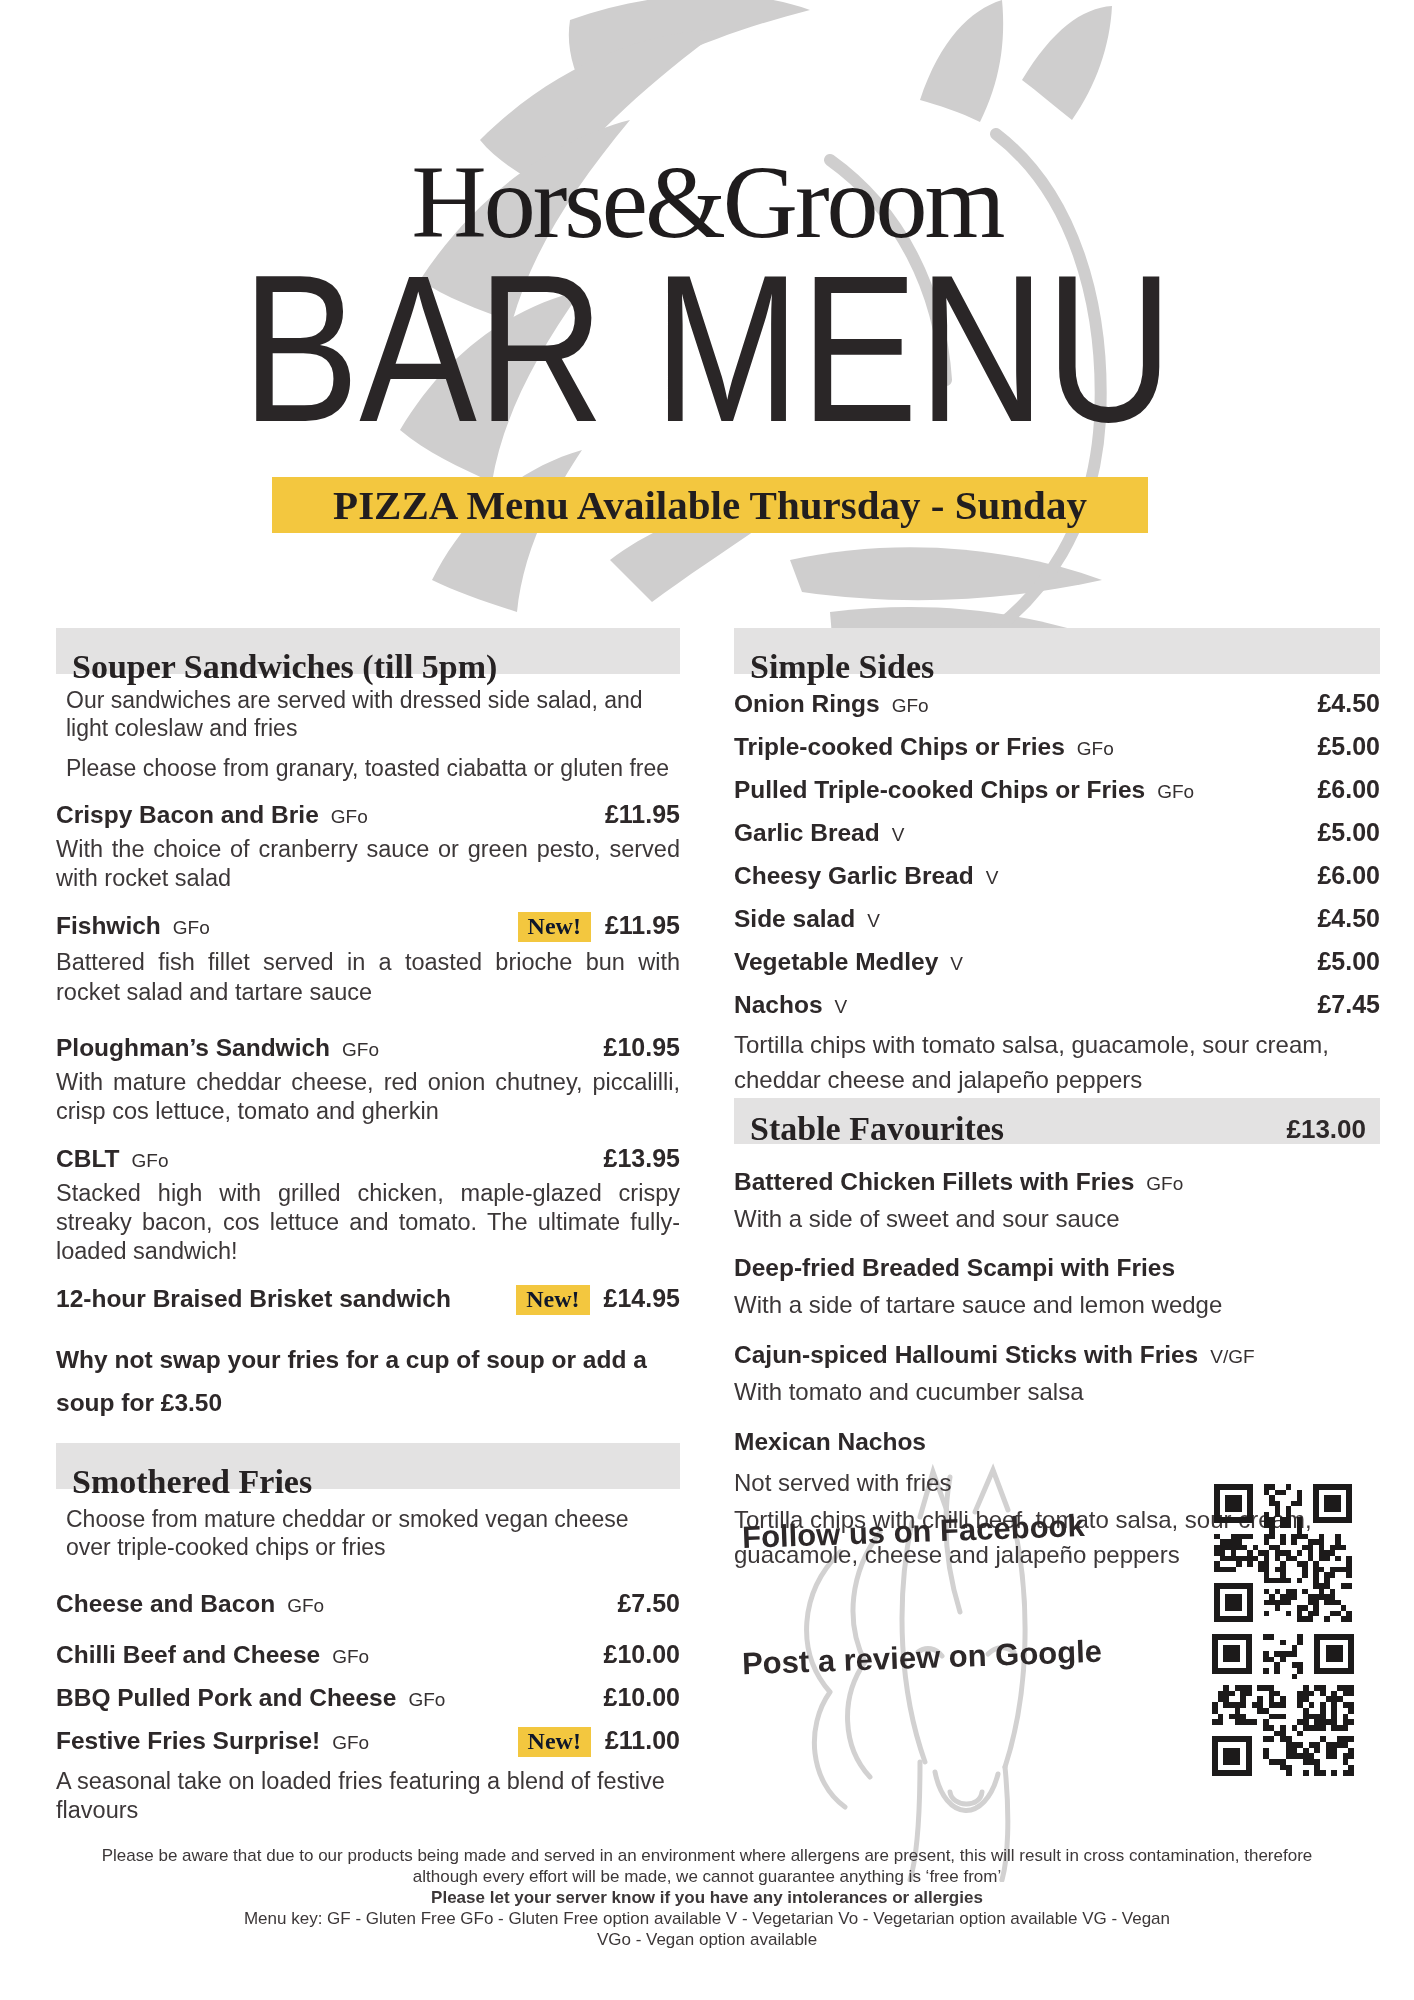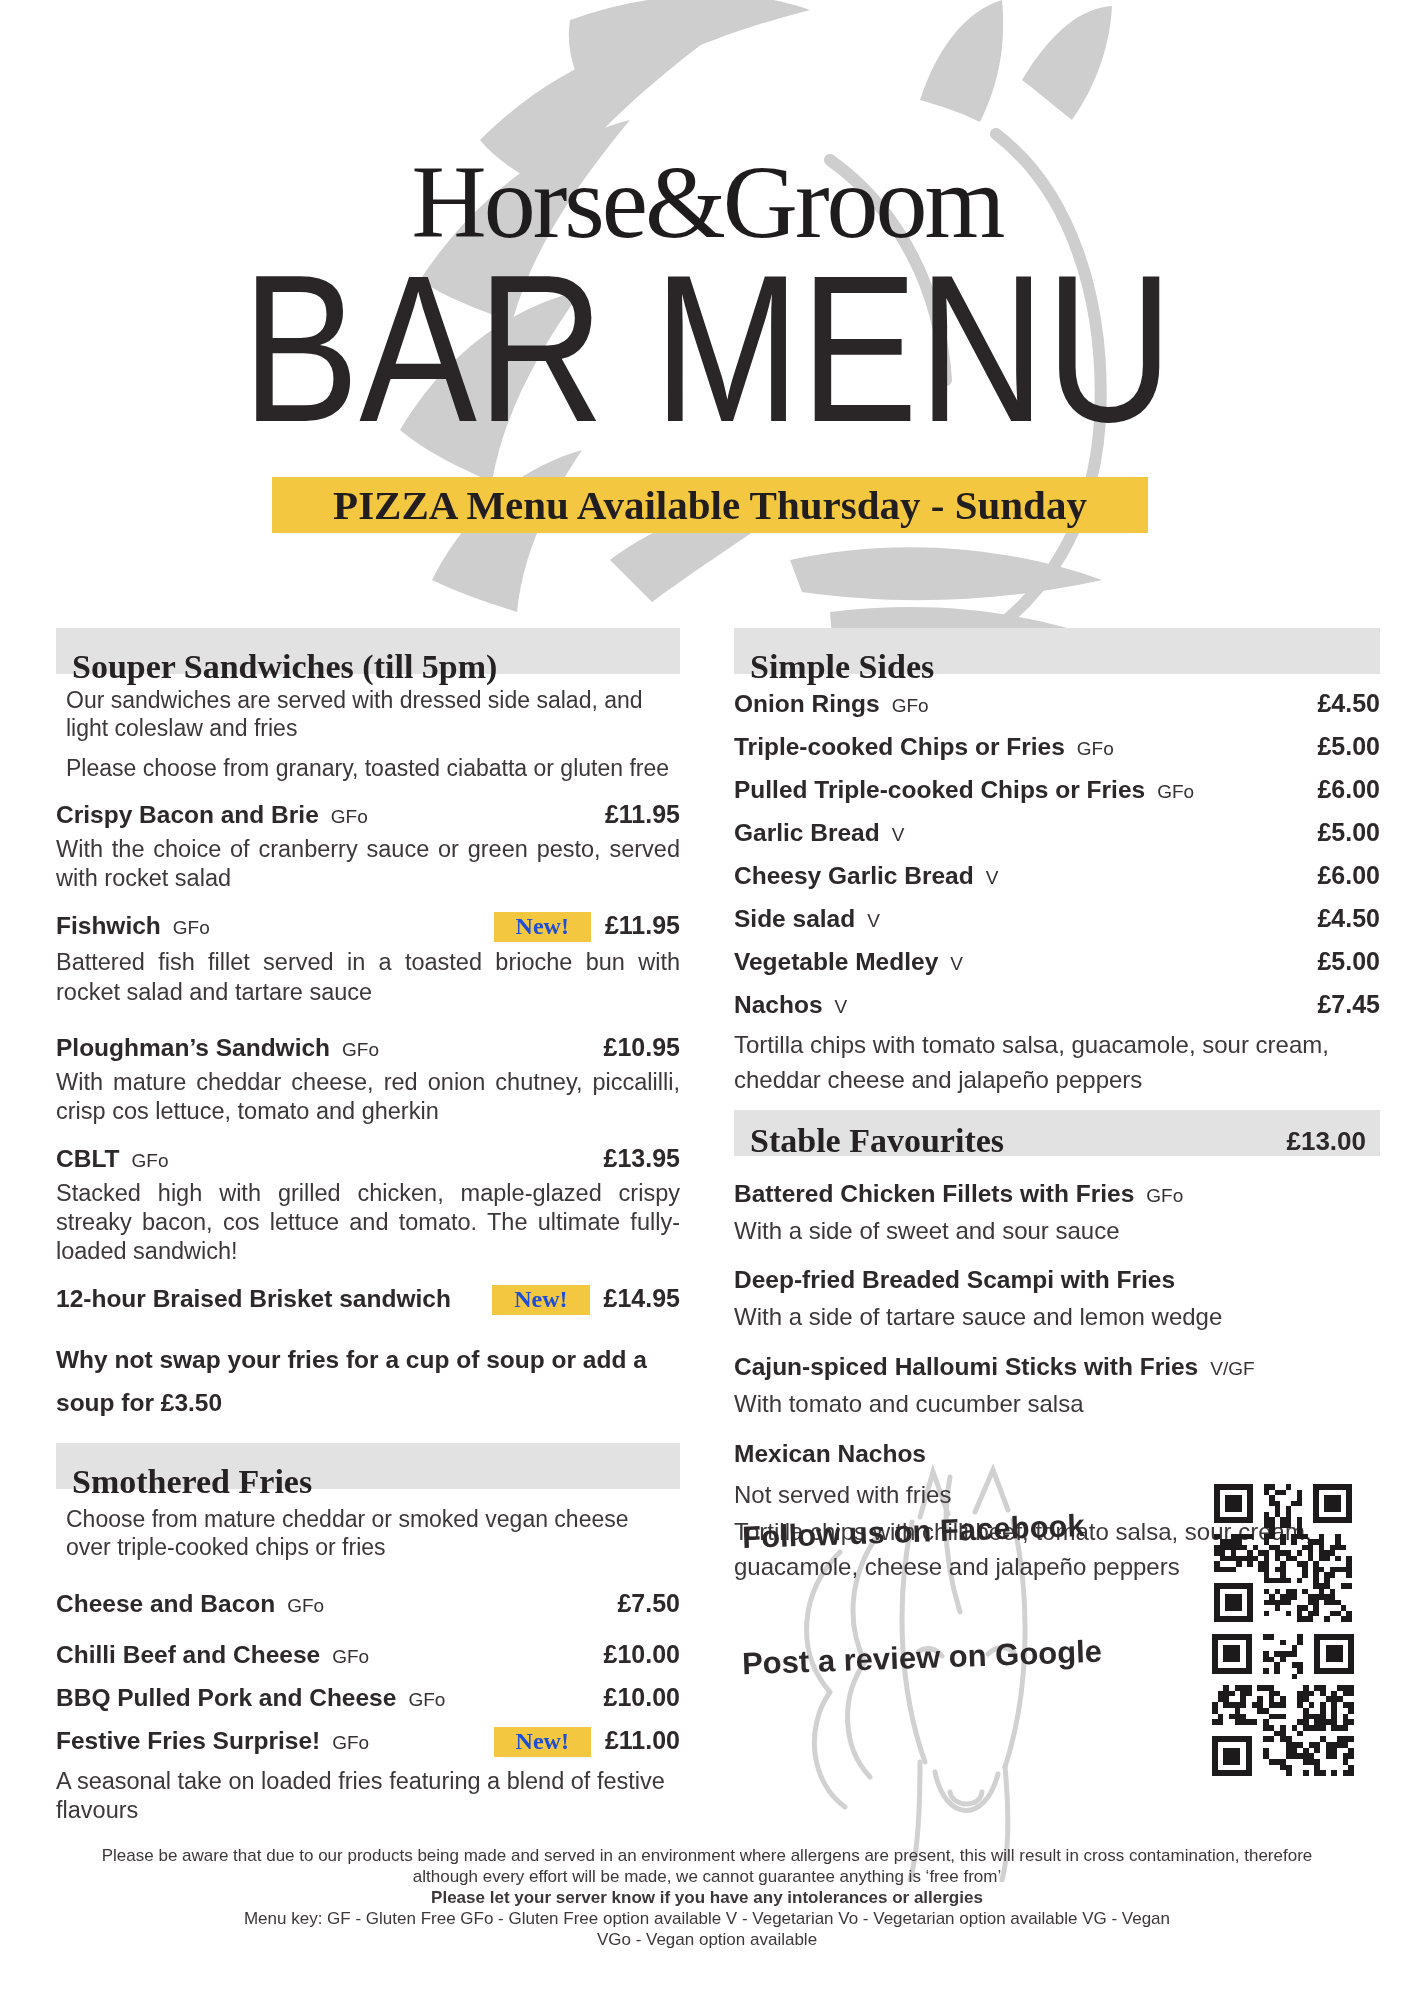--- a/index.html
+++ b/index.html
@@ -31,21 +31,21 @@
         font-family:"Liberation Serif",serif;font-weight:bold;font-size:34px;color:#262223}
   .band.flex{display:flex;justify-content:space-between;align-items:center}
   .band-price{font-family:"Liberation Sans",sans-serif;font-weight:bold;font-size:26px;color:var(--ink)}
   .intro{font-size:23px;line-height:1.22;margin:12px 10px 0;color:var(--body)}
   .item{margin-top:18px}
   .itemrow{display:flex;align-items:baseline}
   .iname{font-weight:bold;font-size:24.5px;color:var(--ink)}
   .itag{font-size:19px;margin-left:12px;color:#353031;flex:0 0 auto}
   .iprice{font-weight:bold;font-size:25px;color:var(--ink);margin-left:auto;flex:0 0 auto}
   .badge{background:var(--yellow);font-family:"Liberation Serif",serif;font-weight:bold;font-size:24px;
-         color:#1d4ed8;padding:1px 22px 2px;margin-left:auto;margin-right:14px;flex:0 0 auto}
+         color:#0f172a;padding:1px 10px 2px;margin-left:auto;margin-right:14px;flex:0 0 auto}
   .badge + .iprice{margin-left:0}
   .idesc{font-size:23.5px;line-height:1.24;margin:6px 0 0;color:var(--body)}
   .just{text-align:justify}
   .note{font-weight:bold;font-size:24.5px;line-height:1.75;margin:24px 0 0;color:var(--ink)}
   .gapband{margin-top:18px}
   .srow{display:flex;align-items:baseline;margin-top:10px;line-height:30px}
   .sdesc{font-size:24px;line-height:1.45;margin:6px 0 0;color:var(--body)}
   .frow{margin-top:18px}
   .soc{position:absolute;font-weight:bold;font-size:31px;color:var(--ink);transform:rotate(-2deg);white-space:nowrap}
   .qr{position:absolute}
@@ -227,21 +227,21 @@
       <span class="itag">V</span>
       <span class="iprice">£5.00</span>
     </div>
     <div class="srow">
       <span class="iname">Nachos</span>
       <span class="itag">V</span>
       <span class="iprice">£7.45</span>
     </div>
     <p class="sdesc">Tortilla chips with tomato salsa, guacamole, sour cream, cheddar cheese and jalapeño peppers</p>
 
-    <div class="band flex" style="margin-top:12px">
+    <div class="band flex" style="">
       <span>Stable Favourites</span>
       <span class="band-price">£13.00</span>
     </div>
 
     <div class="frow" style="margin-top:24px">
       <div class="itemrow">
         <span class="iname">Battered Chicken Fillets with Fries</span>
         <span class="itag">GFo</span>
       </div>
       <p class="sdesc">With a side of sweet and sour sauce</p>

